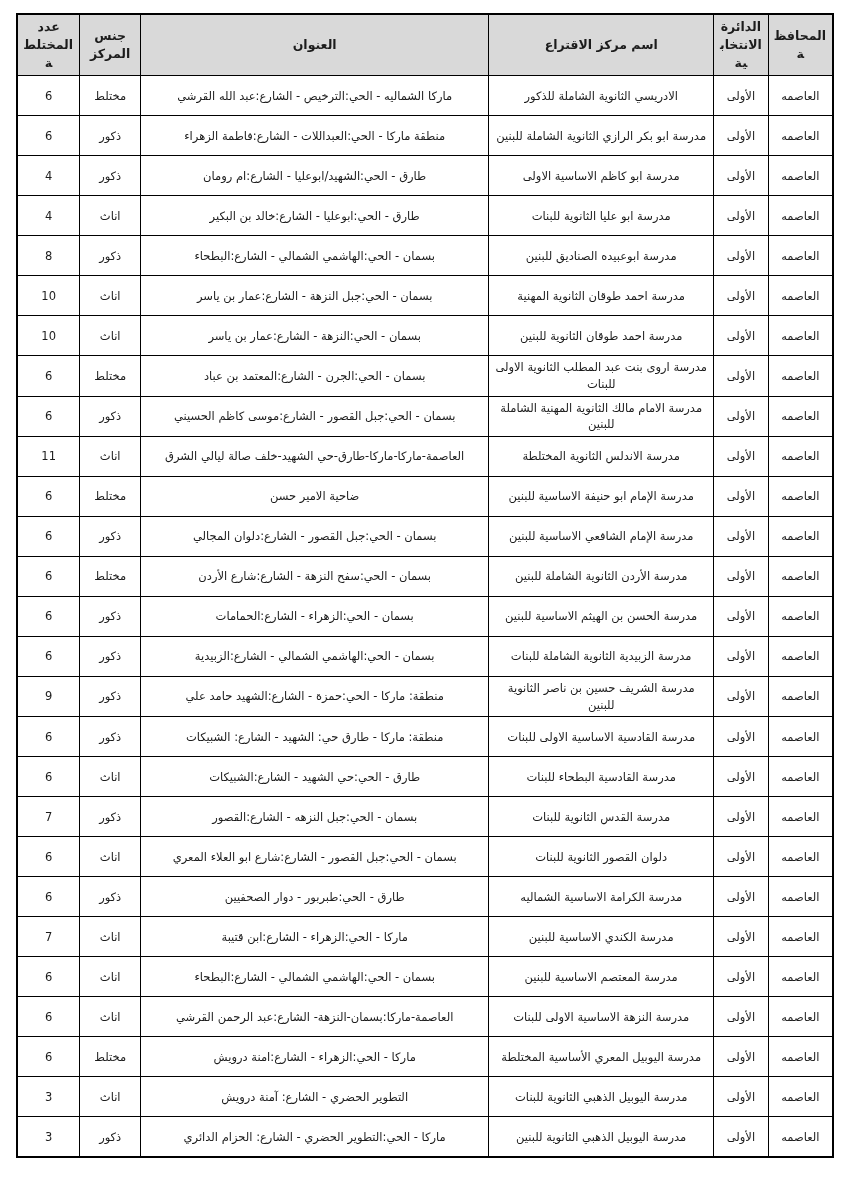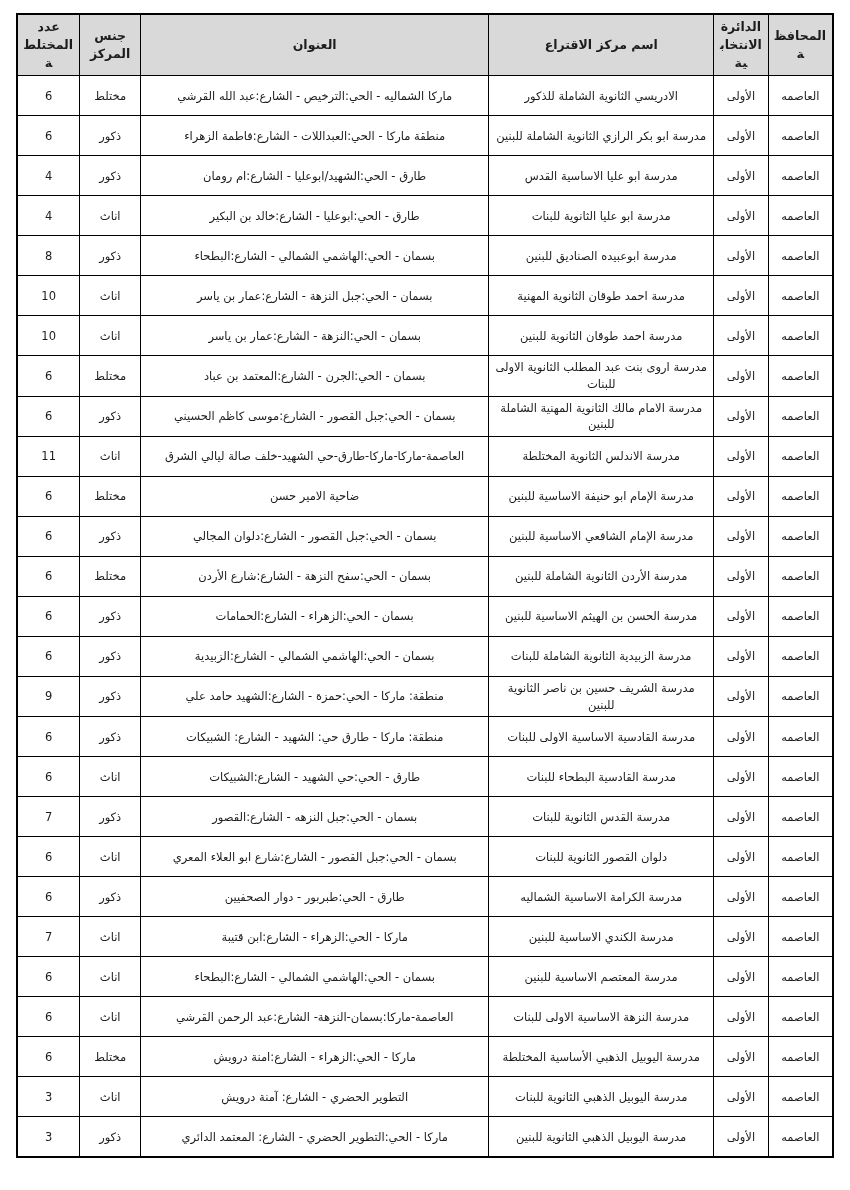--- a/index.html
+++ b/index.html
@@ -88,21 +88,21 @@
     <td>الأولى</td>
     <td>مدرسة ابو بكر الرازي الثانوية الشاملة للبنين</td>
     <td>منطقة ماركا - الحي:العبداللات - الشارع:فاطمة الزهراء</td>
     <td>ذكور</td>
     <td>6</td>
   </tr>
 
   <tr>
     <td>العاصمه</td>
     <td>الأولى</td>
-    <td>مدرسة ابو عليا الاساسية القدس</td>
+    <td>مدرسة ابو كاظم الاساسية الاولى</td>
     <td>طارق - الحي:الشهيد/ابوعليا - الشارع:ام رومان</td>
     <td>ذكور</td>
     <td>4</td>
   </tr>
 
   <tr>
     <td>العاصمه</td>
     <td>الأولى</td>
     <td>مدرسة ابو عليا الثانوية للبنات</td>
     <td>طارق - الحي:ابوعليا - الشارع:خالد بن البكير</td>
@@ -286,38 +286,38 @@
     <td>الأولى</td>
     <td>مدرسة النزهة الاساسية الاولى للبنات</td>
     <td>العاصمة-ماركا:بسمان-النزهة- الشارع:عبد الرحمن القرشي</td>
     <td>اناث</td>
     <td>6</td>
   </tr>
 
   <tr>
     <td>العاصمه</td>
     <td>الأولى</td>
-    <td>مدرسة اليوبيل الذهبي الأساسية المختلطة</td>
+    <td>مدرسة اليوبيل المعري الأساسية المختلطة</td>
     <td>ماركا - الحي:الزهراء - الشارع:امنة درويش</td>
     <td>مختلط</td>
     <td>6</td>
   </tr>
 
   <tr>
     <td>العاصمه</td>
     <td>الأولى</td>
     <td>مدرسة اليوبيل الذهبي الثانوية للبنات</td>
     <td>التطوير الحضري  - الشارع: آمنة درويش</td>
     <td>اناث</td>
     <td>3</td>
   </tr>
 
   <tr>
     <td>العاصمه</td>
     <td>الأولى</td>
     <td>مدرسة اليوبيل الذهبي الثانوية للبنين</td>
-    <td>ماركا - الحي:التطوير الحضري - الشارع: المعتمد الدائري</td>
+    <td>ماركا - الحي:التطوير الحضري - الشارع: الحزام الدائري</td>
     <td>ذكور</td>
     <td>3</td>
   </tr>
 </tbody>
   </table>
 </div>
 
 </body></html>

